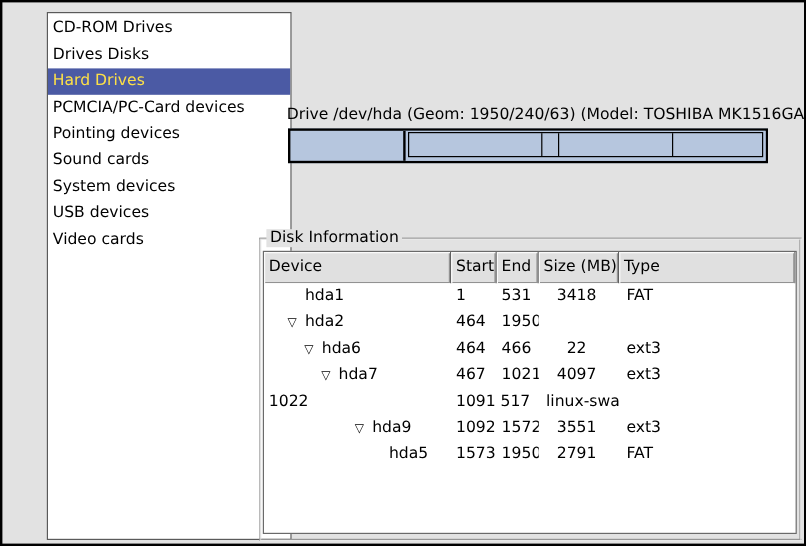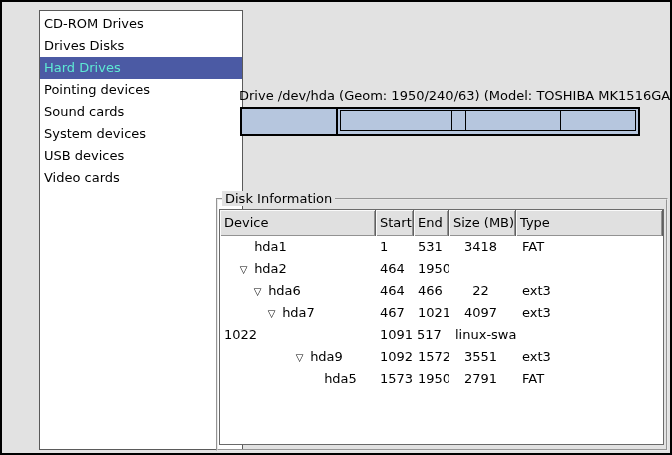--- a/index.html
+++ b/index.html
@@ -27,21 +27,21 @@
     padding-top:2px;
     overflow:hidden;
     margin-left:29px;
   }
   .side-item {
     height:22px; line-height:22px;
     padding-left:4px;
     white-space:nowrap;
     cursor:default;
   }
-  .side-item.selected { color:#5eead4; }
+  .side-item.selected { color:#fde047; }
 
   
   #drive-title {
     position:absolute; left:237px; top:86px;
     white-space:nowrap;
   }
   #partition-bar {
     position:absolute; left:238px; top:105px;
     width:400px; height:29px;
     border:2px solid #000;
@@ -113,20 +113,21 @@
 </style>
 </head>
 <body>
 
 <div id="window">
 
   <div id="sidebar">
       <div class="side-item">CD-ROM Drives</div>
       <div class="side-item">Drives Disks</div>
       <div class="side-item selected" style="background: rgb(75, 90, 164);">Hard Drives</div>
+      <div class="side-item">PCMCIA/PC-Card devices</div>
       <div class="side-item">Pointing devices</div>
       <div class="side-item">Sound cards</div>
       <div class="side-item">System devices</div>
       <div class="side-item">USB devices</div>
       <div class="side-item">Video cards</div>
     </div>
 
   <div id="drive-title">Drive /dev/hda (Geom: 1950/240/63) (Model: TOSHIBA MK1516GAP)</div>
 
   <div id="partition-bar" style="background: rgb(182, 198, 222);">

